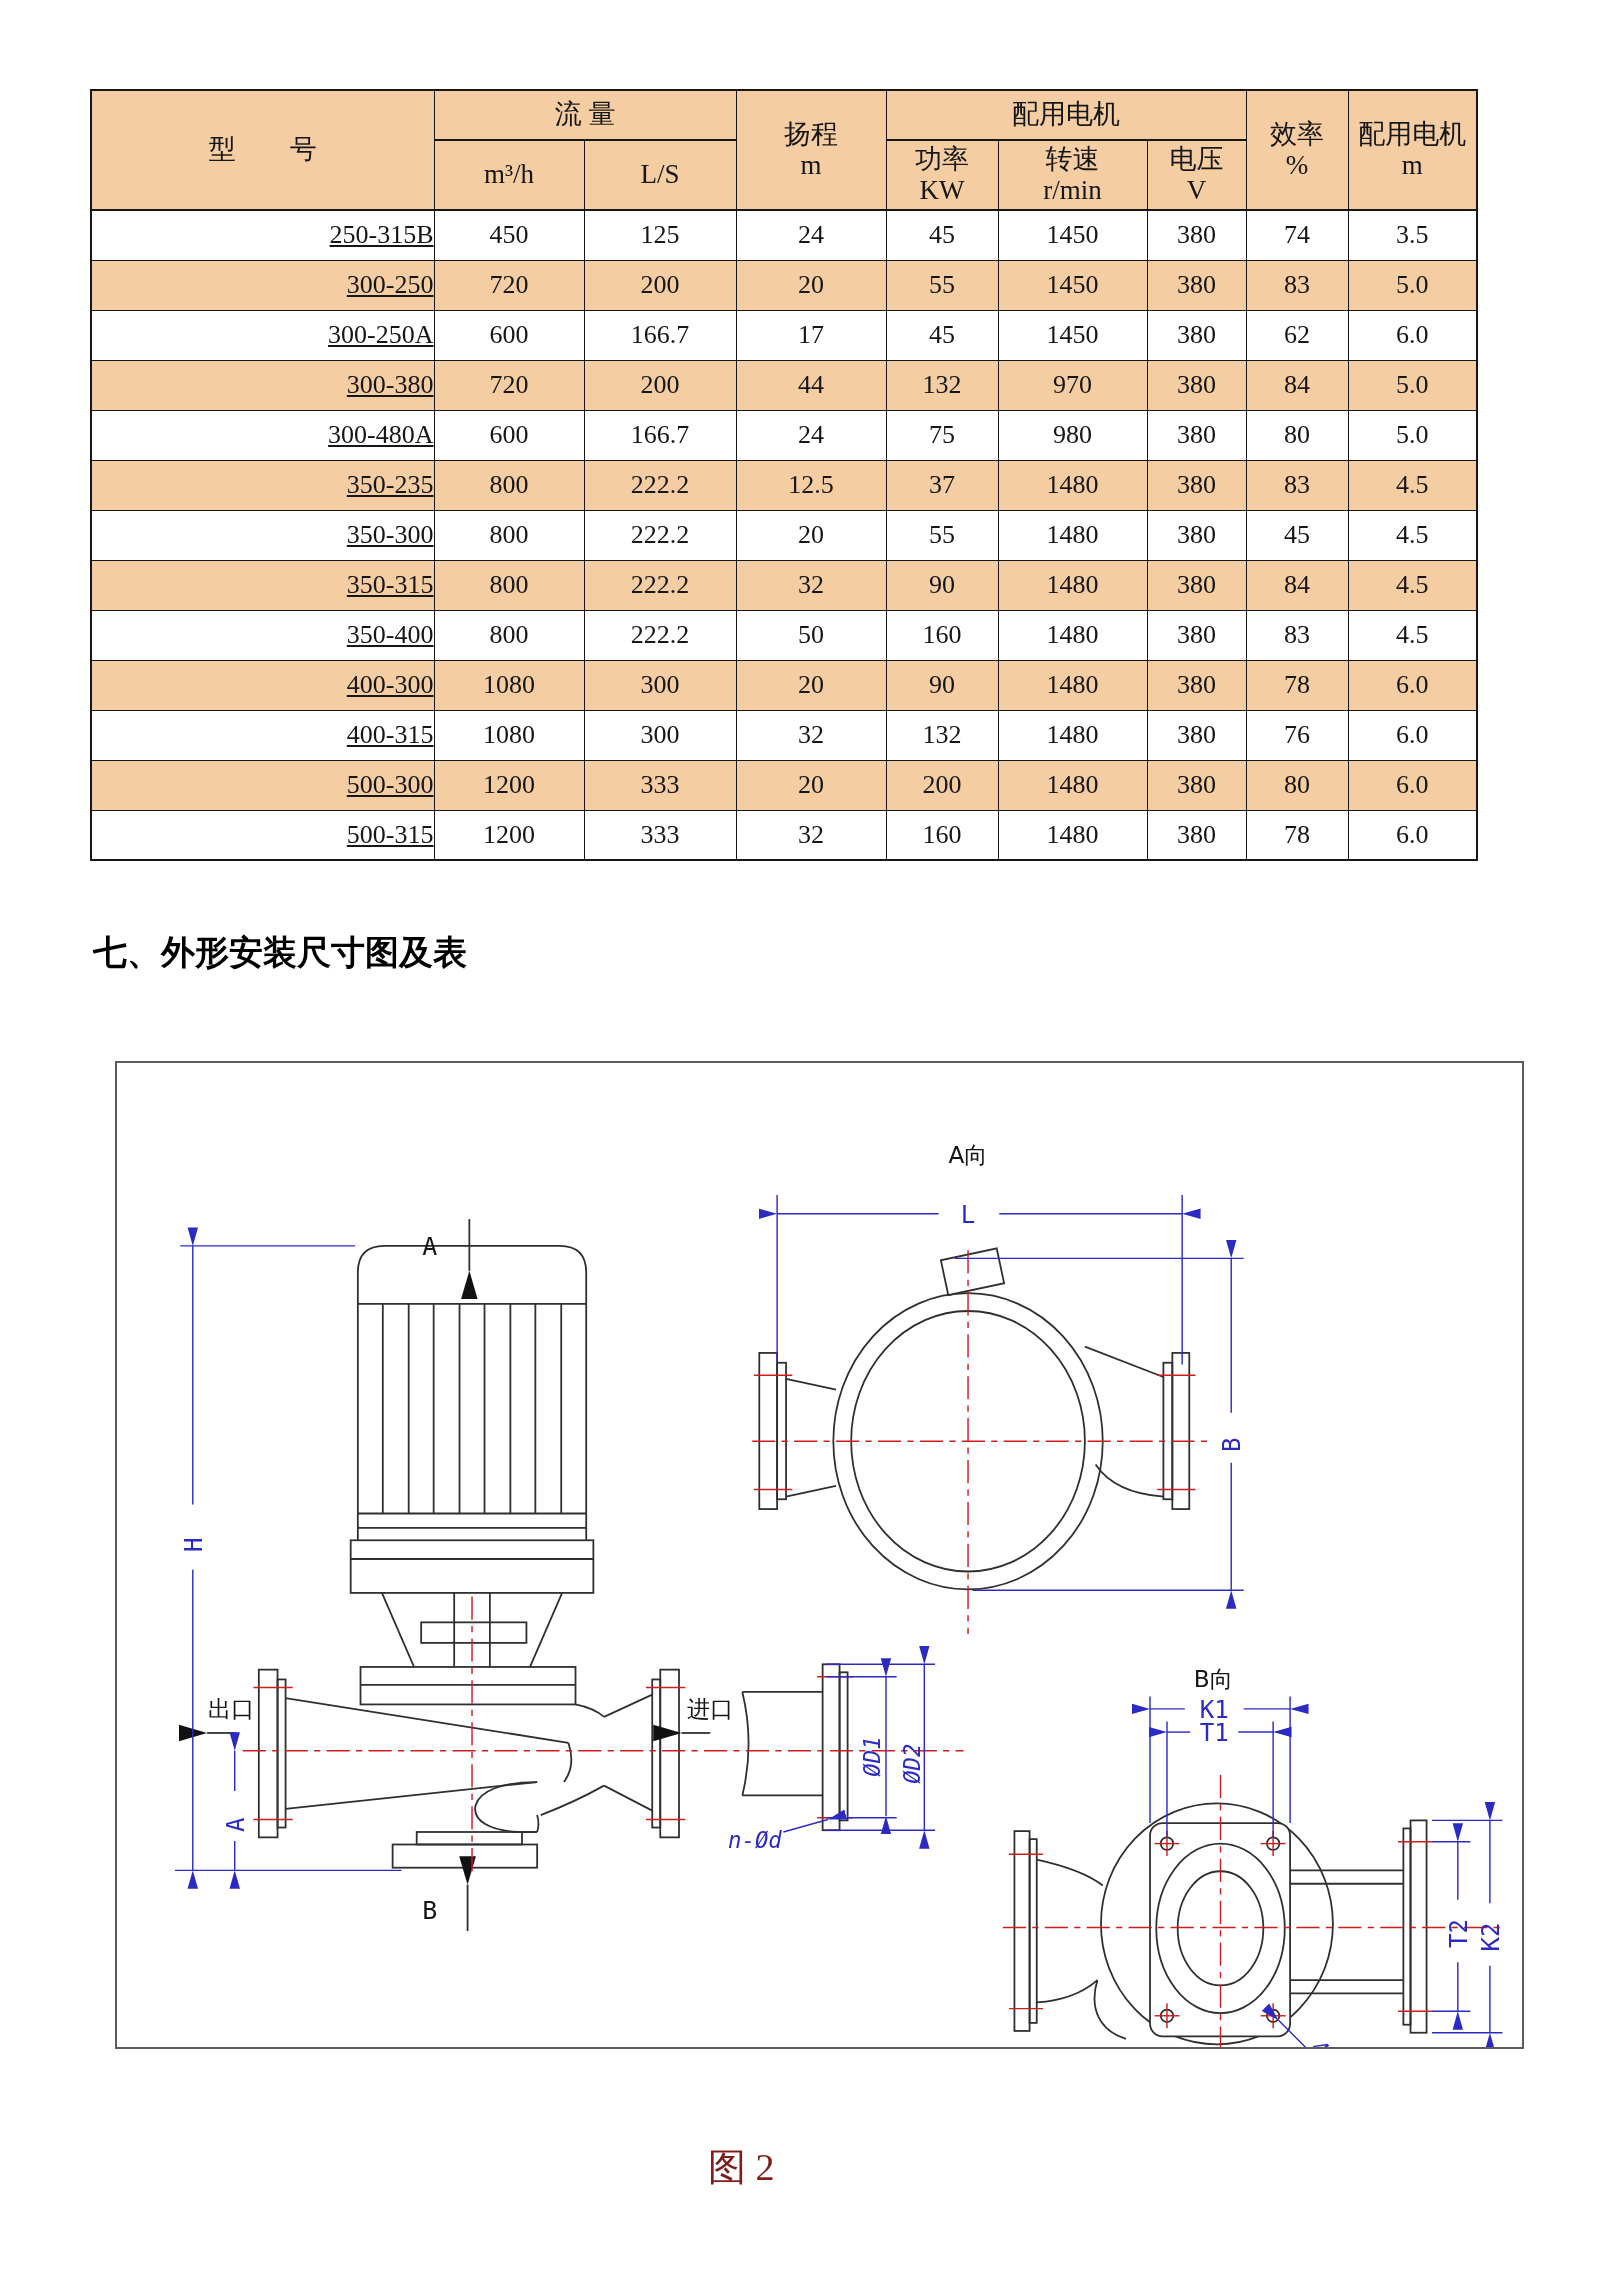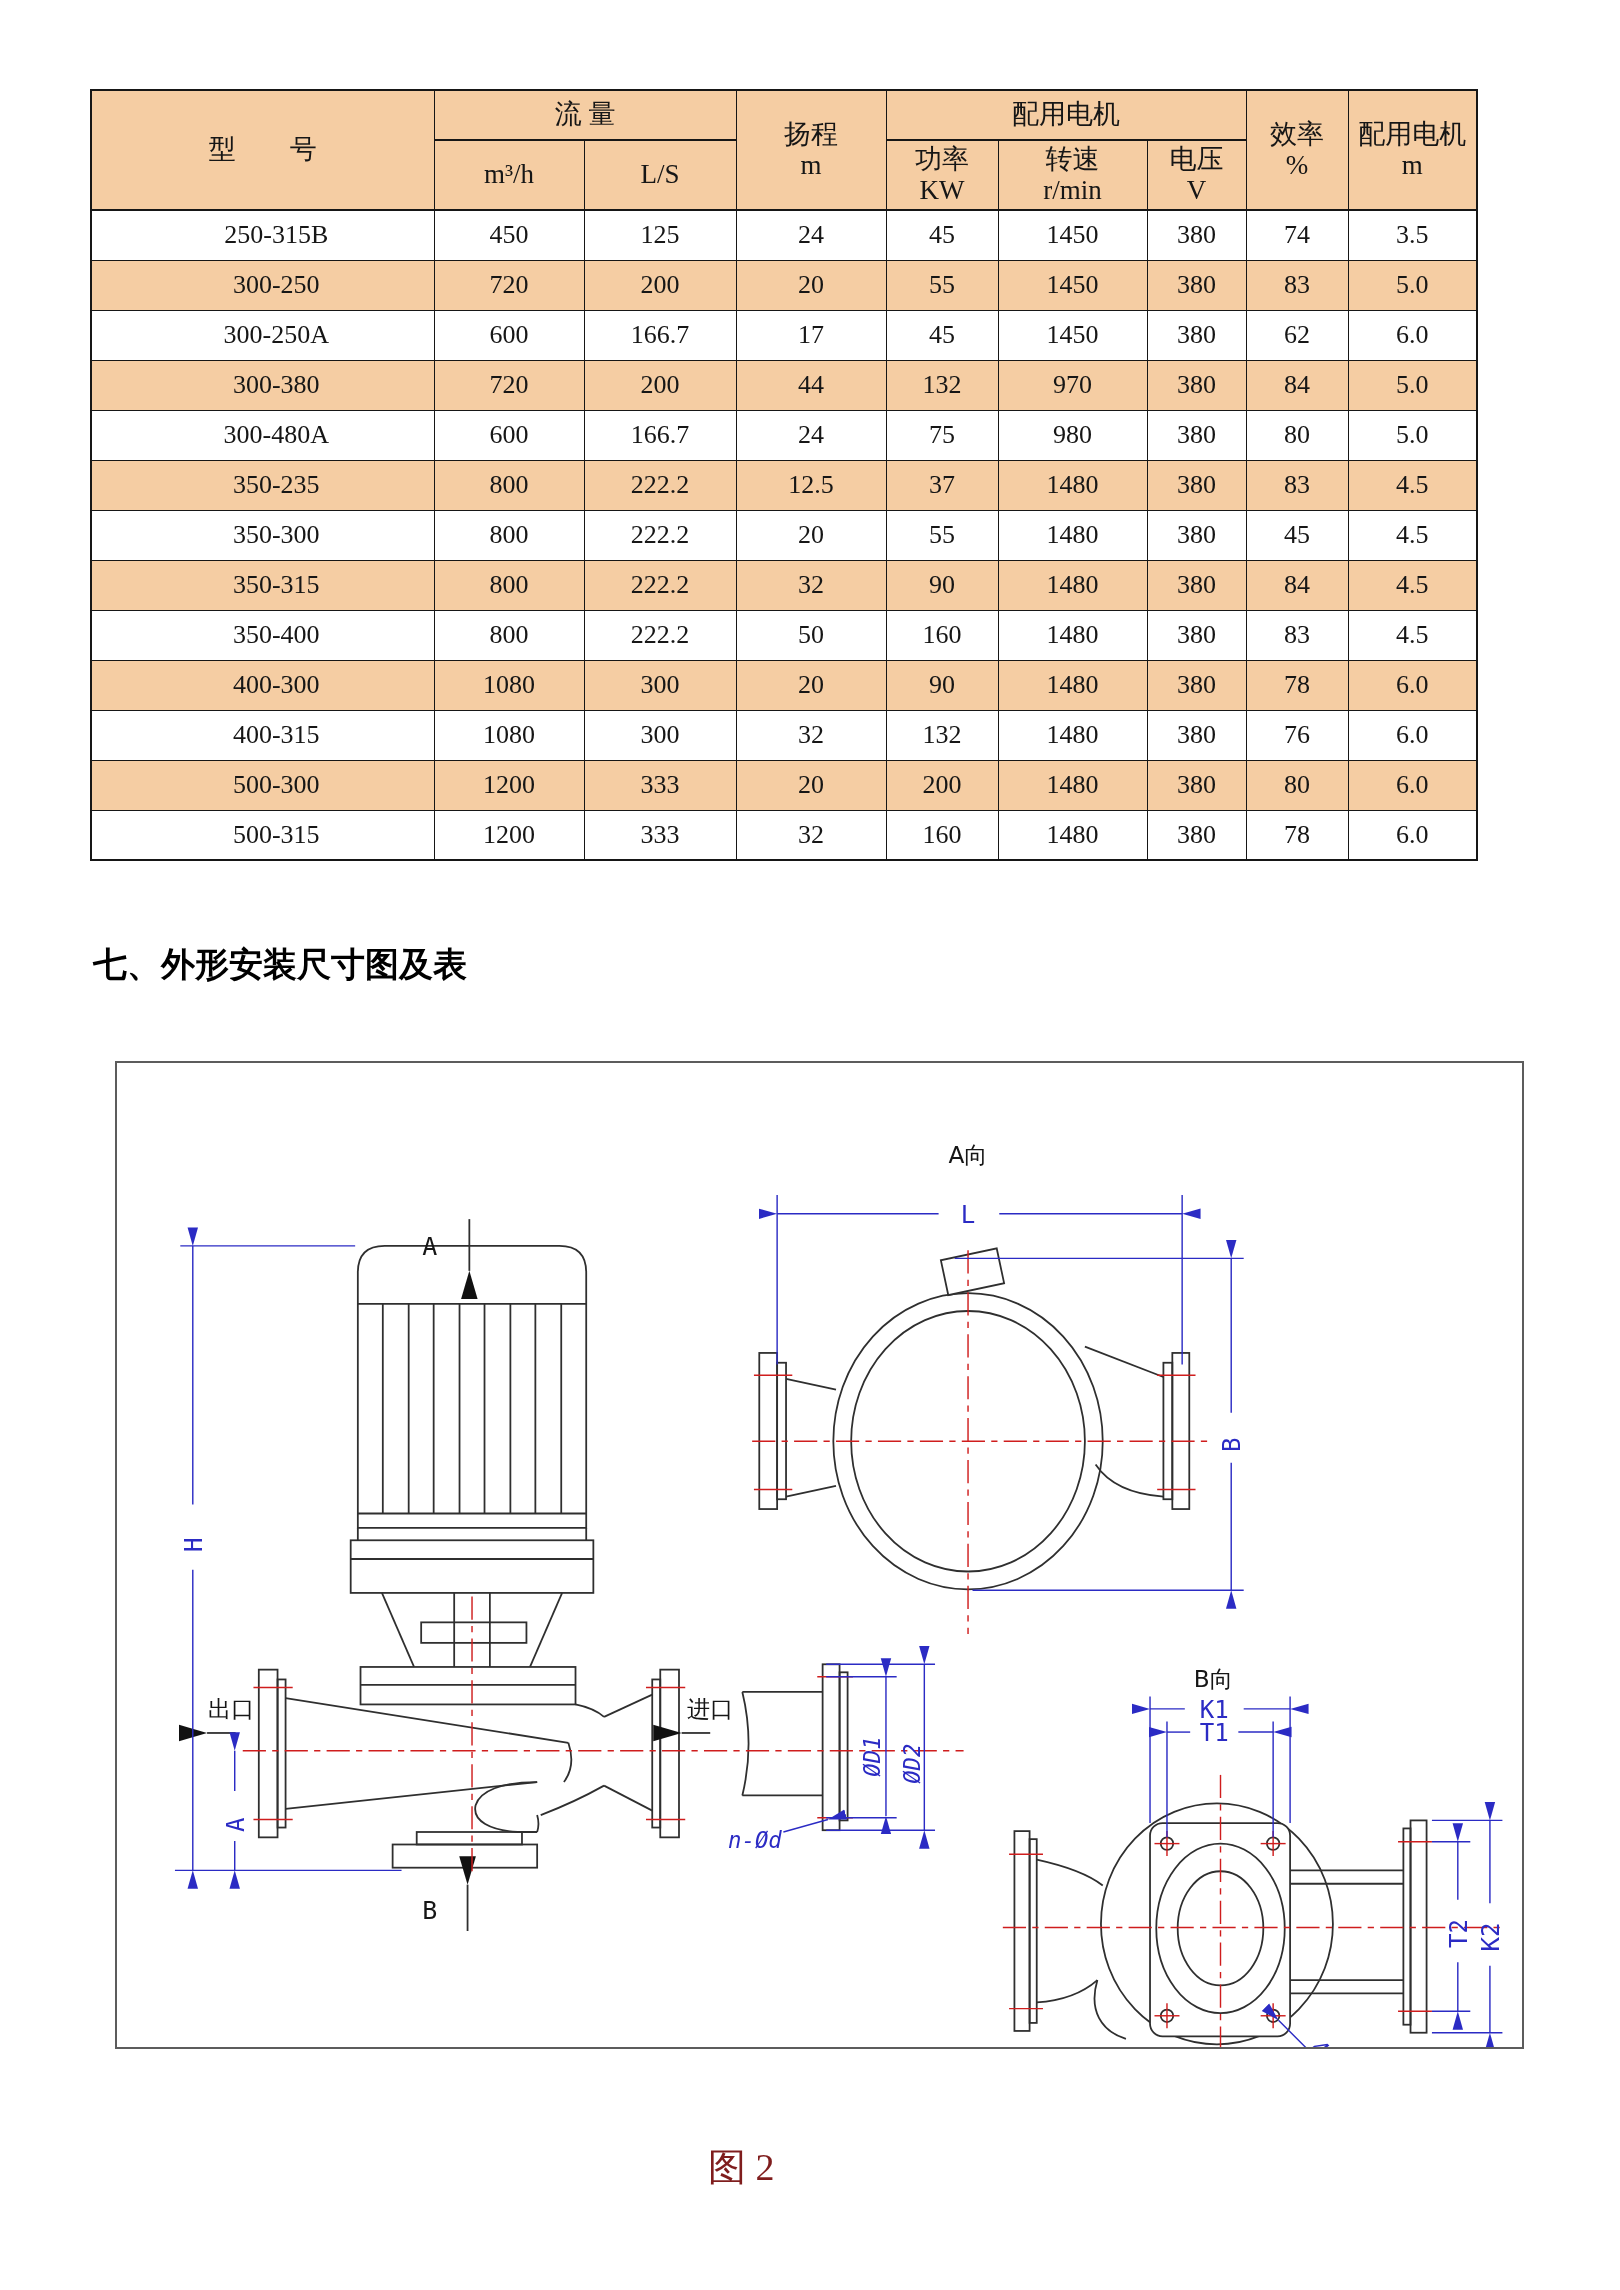--- a/index.html
+++ b/index.html
@@ -17,27 +17,27 @@
   .spec-table th,.spec-table td{
     border:1.8px solid #161616;text-align:center;vertical-align:middle;
     font-size:26px;font-weight:normal;padding:0;line-height:1.25;
   }
   .spec-table thead th{background:#f5cda3;font-size:27px;}
   .spec-table thead tr.h1{height:50px;}
   .spec-table thead tr.h2{height:70px;}
   .spec-table thead th{border-bottom-width:2.7px;}
   .spec-table tbody tr{height:50px;}
   .spec-table tbody tr:nth-child(even) td{background:#f5cda3;}
-  .spec-table td.model{text-align:center;padding-left:27px;}
+  .spec-table td.model{text-align:right;padding-left:27px;text-decoration:underline;}
   .two-line div{line-height:1.15;}
   
   .section-heading{
     position:absolute;left:93px;top:930px;
     font-family:"DejaVu Sans","Liberation Sans",sans-serif;
-    font-weight:bold;font-size:34px;color:#000;margin-top:12px;
+    font-weight:bold;font-size:34px;color:#000;
   }
   
   .diagram-box{
     position:absolute;left:115px;top:1061px;width:1409px;height:988px;
     border:2.7px solid #5c5c5c;background:#fff;box-sizing:border-box;
   }
   .diagram-box svg{display:block;width:100%;height:100%;}
   .figure-caption{
     position:absolute;left:708px;top:2142px;
     font-size:38px;font-family:"Liberation Serif",serif;color:#7f1d1d;

